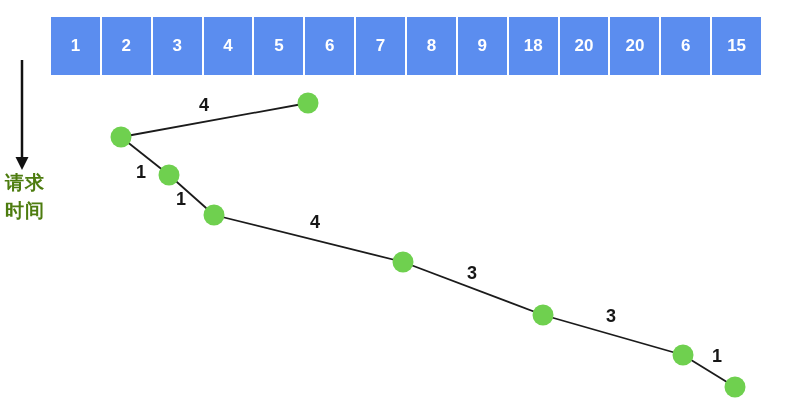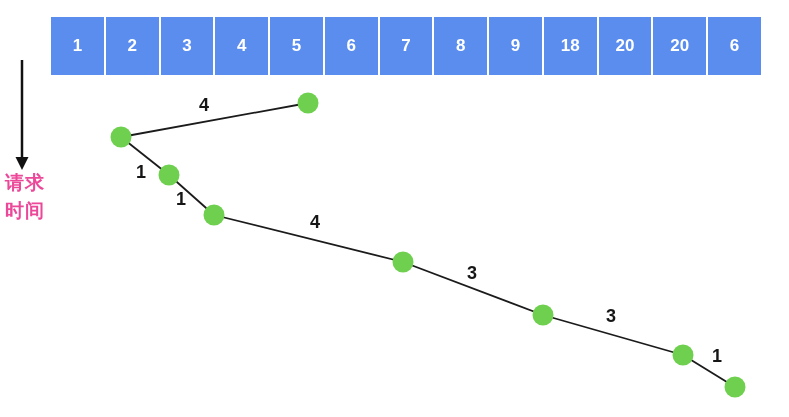--- a/index.html
+++ b/index.html
@@ -45,21 +45,21 @@
     height: 240px;
   }
   #time-axis svg { position: absolute; left: 0; top: 0; }
   #time-axis .axis-label {
     position: absolute;
     left: 5px;
     top: 169px;
     width: 45px;
     font-size: 19px;
     font-weight: bold;
-    color: #ec4899;
+    color: #4d7c0f;
     line-height: 28px;
     letter-spacing: 1px;
     white-space: nowrap;
   }
   
   #diagram-svg {
     position: absolute;
     left: 0;
     top: 0;
   }
@@ -82,20 +82,21 @@
       <div class="cell">4</div>
       <div class="cell">5</div>
       <div class="cell">6</div>
       <div class="cell">7</div>
       <div class="cell">8</div>
       <div class="cell">9</div>
       <div class="cell">18</div>
       <div class="cell">20</div>
       <div class="cell">20</div>
       <div class="cell">6</div>
+      <div class="cell">15</div>
     </div>
 
   <div id="time-axis">
     <svg width="50" height="180">
       <line x1="22" y1="60" x2="22" y2="159" stroke="#111111" stroke-width="2.5"></line>
       <polygon points="15.5,157 28.5,157 22,170" fill="#111111"></polygon>
     </svg>
     <div class="axis-label">
       <div>请求</div>
       <div>时间</div>

